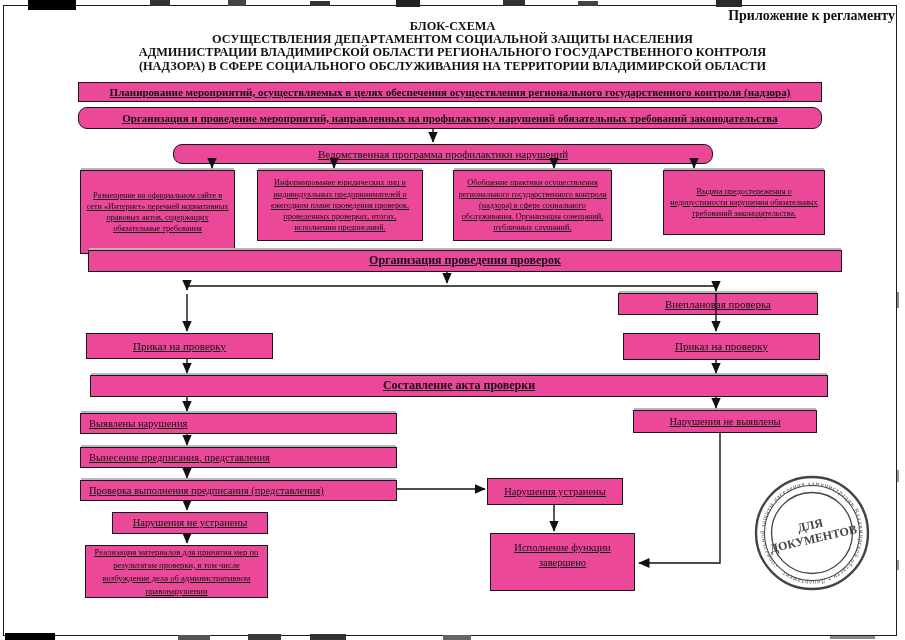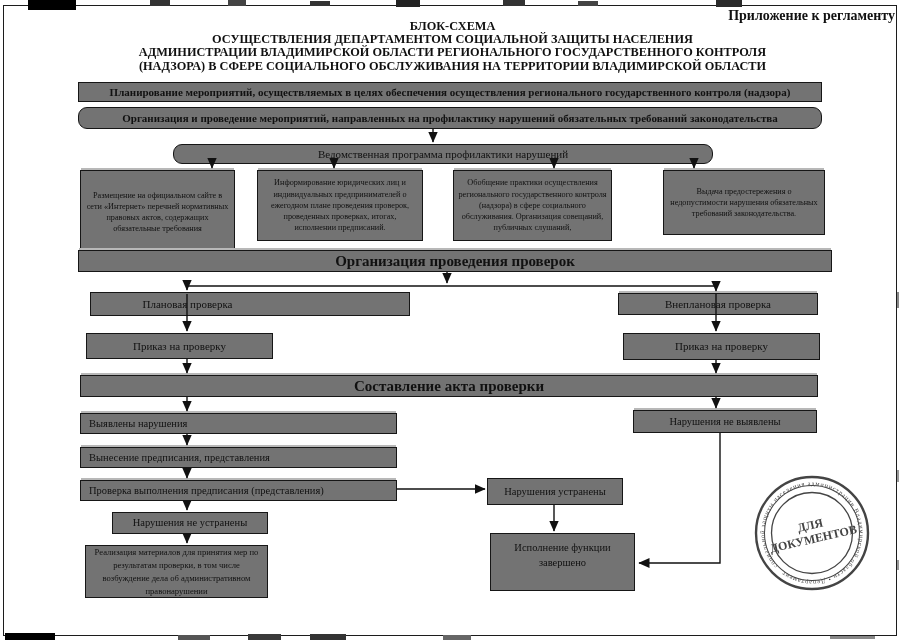--- a/index.html
+++ b/index.html
@@ -2,31 +2,31 @@
 <html><head>
 <meta charset="utf-8">
 <style>
   html,body{margin:0;padding:0;background:#e8e8e8;}
   .page{position:relative;width:905px;height:640px;background:#fff;overflow:hidden;
         font-family:"Liberation Serif","DejaVu Serif",serif;color:#111;}
   .frame{position:absolute;left:3px;top:5px;width:892px;height:629px;border:1.4px solid #1c1c1c;}
   .corner{position:absolute;top:8px;right:10px;font-weight:bold;font-size:14px;}
   .titles{position:absolute;left:0;top:20px;width:100%;text-align:center;font-weight:bold;
           font-size:12.3px;line-height:13.2px;}
-  .bx{position:absolute;background:#737373;border:1.5px solid #161616;box-sizing:border-box;
-      display:flex;align-items:center;justify-content:center;text-align:center;line-height:1.12;}
+  .bx{position:absolute;background:#ec4899;border:1.5px solid #161616;box-sizing:border-box;
+      display:flex;align-items:center;justify-content:center;text-align:center;line-height:1.12;text-decoration:underline;}
   .bold{font-weight:bold;}
   .left{justify-content:flex-start;text-align:left;padding-left:8px;}
   .topleft{justify-content:flex-start;align-items:flex-start;text-align:left;padding:6px 7px;}
   .smudge{box-shadow:0 -3px 0 -1px #b8b8b8;}
   .fs8{font-size:8.2px;line-height:11.2px;padding:3px 4px;}
   .fs85{font-size:8.6px;line-height:13px;padding:2px 3px;}
   .fs10{font-size:10.5px;}
   .fs11{font-size:11px;}
-  .fs115{font-size:15px;}
+  .fs115{font-size:12px;margin-left:10px;}
   svg.lines{position:absolute;left:0;top:0;pointer-events:none;}
   svg.stamp{position:absolute;left:746px;top:465px;opacity:.88;}
   .blob{position:absolute;}
 </style>
 </head>
 <body>
 
 <div class="page">
 
   <div class="frame"></div>
@@ -45,21 +45,20 @@
 
   <div class="bx fs11" style="left:173px;top:144px;width:540px;height:20px;border-radius:9px;">Ведомственная программа профилактики  нарушений</div>
 
   <div class="bx fs8 smudge" style="left:80px;top:170px;width:155px;height:84px;">Размещение на официальном сайте в сети «Интернет» перечней нормативных правовых актов, содержащих обязательные требования</div>
   <div class="bx fs8 smudge" style="left:257px;top:170px;width:166px;height:71px;">Информирование юридических лиц и индивидуальных предпринимателей  о  ежегодном плане проведения проверок, проведенных проверках, итогах, исполнении предписаний.</div>
   <div class="bx fs8 smudge" style="left:453px;top:170px;width:159px;height:71px;">Обобщение практики осуществления регионального государственного контроля (надзора) в сфере социального обслуживания. Организация совещаний, публичных слушаний,</div>
   <div class="bx fs8 smudge" style="left:663px;top:170px;width:162px;height:65px;">Выдача предостережения о недопустимости нарушения обязательных требований законодательства.</div>
 
   <div class="bx bold fs115 smudge" style="left:78px;top:250px;width:754px;height:22px;">Организация проведения проверок</div>
 
-  <div class="bx fs11" style="left:90px;top:292px;width:320px;height:24px;padding-right:125px;">Плановая проверка</div>
   <div class="bx fs11 smudge" style="left:618px;top:293px;width:200px;height:22px;">Внеплановая проверка</div>
 
   <div class="bx fs11" style="left:86px;top:333px;width:187px;height:26px;">Приказ на проверку</div>
   <div class="bx fs11" style="left:623px;top:333px;width:197px;height:27px;">Приказ на проверку</div>
 
   <div class="bx bold fs115 smudge" style="left:80px;top:375px;width:738px;height:22px;">Составление акта проверки</div>
 
   <div class="bx fs10 left smudge" style="left:80px;top:413px;width:317px;height:21px;">Выявлены нарушения</div>
   <div class="bx fs10 smudge" style="left:633px;top:410px;width:184px;height:23px;">Нарушения не выявлены</div>
 

